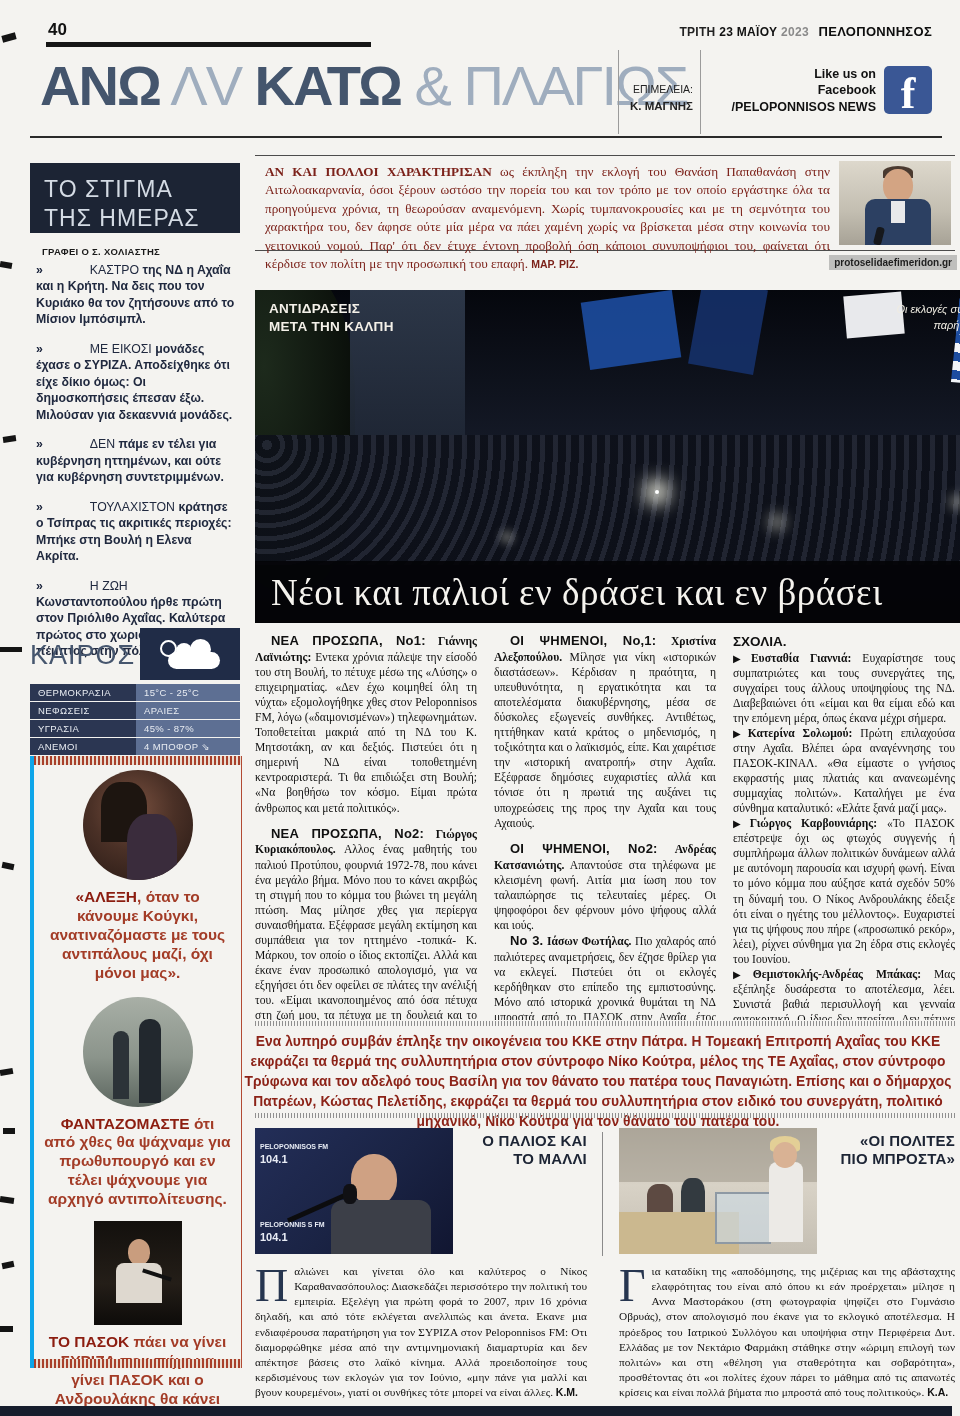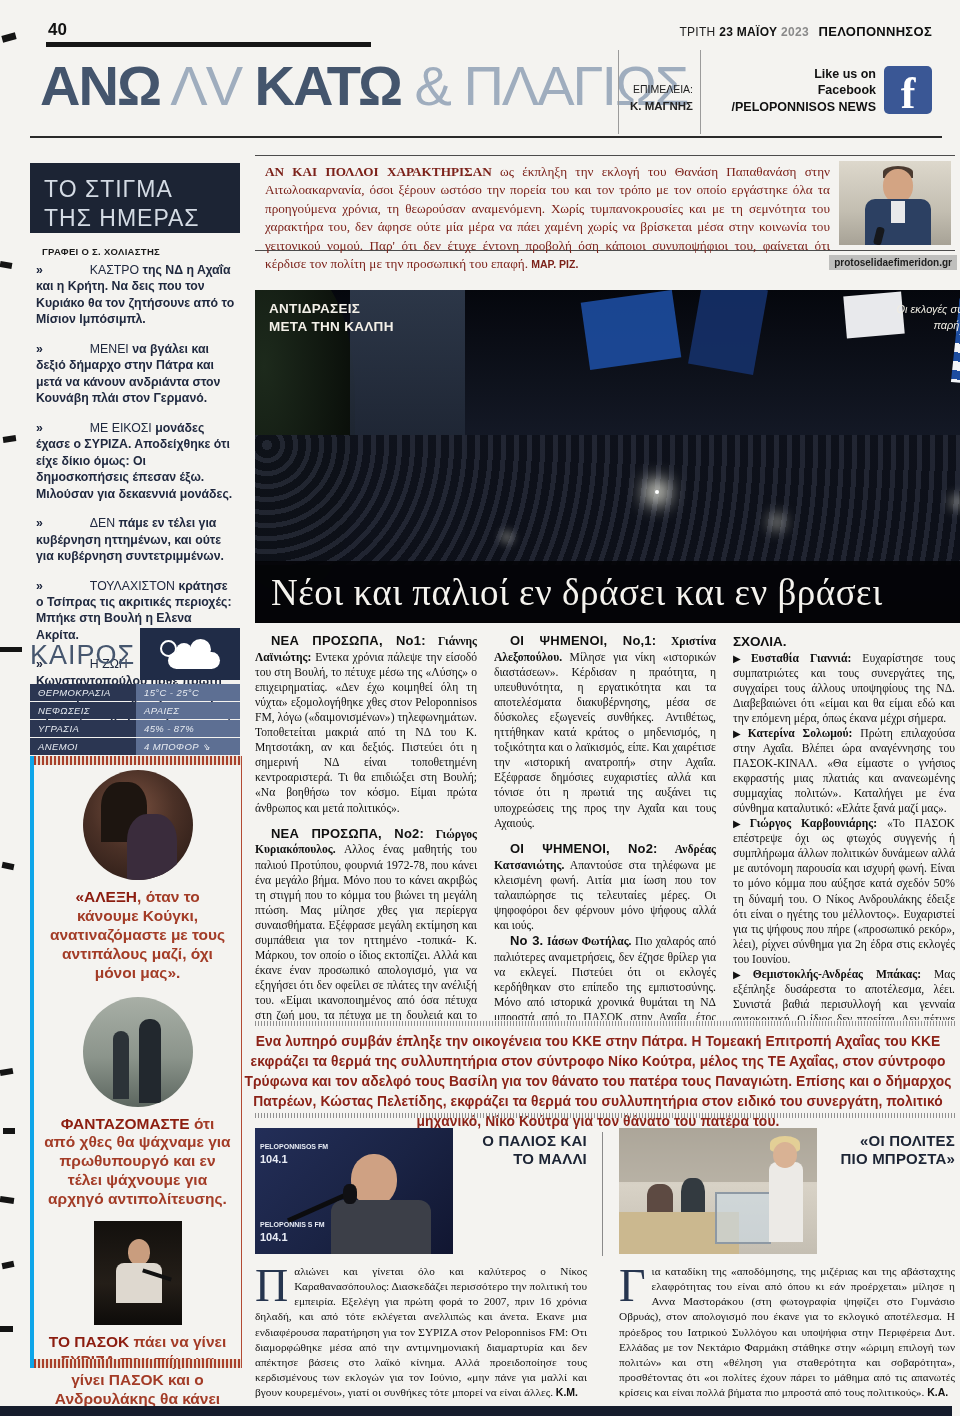--- a/index.html
+++ b/index.html
@@ -2,21 +2,21 @@
 <html lang="el"><head>
 <meta charset="utf-8">
 <style>
   html,body{margin:0;padding:0;background:#888;}
   #page{position:relative;width:960px;height:1416px;background:#f4f3f0;overflow:hidden;
         font-family:"Liberation Sans",sans-serif;color:#141414;}
   
   #pagenum{position:absolute;left:48px;top:20px;font-size:17px;font-weight:bold;color:#111;}
   #pagenum-bar{position:absolute;left:46px;top:42px;width:325px;height:5px;background:#161616;}
   #dateline{position:absolute;right:28px;top:24px;font-size:12px;letter-spacing:.3px;text-align:right;}
-  #dateline .d1{font-weight:normal;color:#222;}
+  #dateline .d1{font-weight:bold;color:#222;}
   #dateline .d2{font-weight:bold;color:#111;}
   #dateline .d3{color:#8a8a8a;font-weight:bold;}
   #dateline .d4{font-weight:bold;color:#0d0d0d;font-size:13px;margin-left:6px;}
   #masthead-title{position:absolute;left:40px;top:58px;font-size:56px;line-height:1;letter-spacing:-2px;white-space:nowrap;}
   #masthead-title .mt-b{font-weight:bold;color:#44556d;}
   #masthead-title .mt-l{font-weight:normal;color:#9fadbe;}
   .vrule{position:absolute;top:50px;height:84px;width:1px;background:#9b9b9b;}
   #vrule1{left:618px;} #vrule2{left:700px;}
   #editor{position:absolute;left:630px;top:82px;font-size:10.5px;color:#222;line-height:1.5;text-align:right;}
   #editor .ed-name{font-weight:bold;font-size:11.5px;}
@@ -35,21 +35,21 @@
   .b-arrow{color:#18213a;font-weight:800;margin-right:3px;}
   .b-lead{font-weight:400;padding-left:44px;}
   #kairos{position:absolute;left:30px;top:628px;width:210px;}
   #kairos-head{display:flex;}
   #kairos-title{flex:1;font-size:27px;color:#46566e;letter-spacing:1px;padding-top:12px;}
   #kairos-iconbox{width:100px;height:52px;background:#202c47;position:relative;}
   .cloud{position:absolute;left:28px;top:24px;width:52px;height:17px;background:#fff;border-radius:12px;}
   .cloud:before{content:"";position:absolute;left:8px;top:-9px;width:16px;height:16px;background:#fff;border-radius:50%;}
   .cloud:after{content:"";position:absolute;left:22px;top:-13px;width:21px;height:21px;background:#fff;border-radius:50%;}
   .sun{position:absolute;left:20px;top:12px;width:13px;height:13px;border:2.5px solid #fff;border-radius:50%;}
-  #weather-table{margin-top:4px;font-style:italic;}
+  #weather-table{margin-top:4px;}
   .wrow{display:flex;margin-bottom:1px;font-size:9.5px;letter-spacing:.4px;color:#e8ecf2;}
   .wlabel{width:98px;background:#2b3652;padding:3px 0 3px 8px;}
   .wval{flex:1;background:#5d6f93;padding:3px 0 3px 8px;}
   
   #quotebox{position:absolute;left:30px;top:756px;width:212px;height:612px;
             border-left:4px solid #0ea5e9;border-right:1px solid #b24a33;box-sizing:border-box;}
   .stripe{position:absolute;left:0;width:100%;height:9px;
           background:repeating-linear-gradient(90deg,#a8402b 0 2px,#e9ddd1 2px 4px);}
   #stripe-top{top:0;} #stripe-bottom{bottom:0;}
   .qphoto{border-radius:50%;width:110px;height:110px;margin:14px auto 8px;position:relative;overflow:hidden;}
@@ -189,21 +189,20 @@
   </div>
   <div id="header-rule"></div>
 
   <div id="stigma-box">
     <div>ΤΟ ΣΤΙΓΜΑ</div>
     <div>ΤΗΣ ΗΜΕΡΑΣ</div>
   </div>
   <div id="stigma-author">ΓΡΑΦΕΙ Ο Σ. ΧΟΛΙΑΣΤΗΣ</div>
   <div id="stigma-list">
     <div class="bullet"><span class="b-arrow">»</span><span class="b-lead">ΚΑΣΤΡΟ</span> <span>της ΝΔ η Αχαΐα και η Κρήτη. Να δεις που τον Κυριάκο θα τον ζητήσουνε από το Μίσιον Ιμπόσιμπλ.</span></div>
-    <div class="bullet"><span class="b-arrow">»</span><span class="b-lead">ΜΕΝΕΙ</span> <span>να βγάλει και δεξιό δήμαρχο στην Πάτρα και μετά να κάνουν ανδριάντα στον Κουνάβη πλάι στον Γερμανό.</span></div>
     <div class="bullet"><span class="b-arrow">»</span><span class="b-lead">ΜΕ ΕΙΚΟΣΙ</span> <span>μονάδες έχασε ο ΣΥΡΙΖΑ. Αποδείχθηκε ότι είχε δίκιο όμως: Οι δημοσκοπήσεις έπεσαν έξω. Μιλούσαν για δεκαεννιά μονάδες.</span></div>
     <div class="bullet"><span class="b-arrow">»</span><span class="b-lead">ΔΕΝ</span> <span>πάμε εν τέλει για κυβέρνηση ηττημένων, και ούτε για κυβέρνηση συντετριμμένων.</span></div>
     <div class="bullet"><span class="b-arrow">»</span><span class="b-lead">ΤΟΥΛΑΧΙΣΤΟΝ</span> <span>κράτησε ο Τσίπρας τις ακριτικές περιοχές: Μπήκε στη Βουλή η Ελενα Ακρίτα.</span></div>
     <div class="bullet"><span class="b-arrow">»</span><span class="b-lead">Η ΖΩΗ</span> <span>Κωνσταντοπούλου ήρθε πρώτη στον Πριόλιθο Αχαΐας. Καλύτερα πρώτος στο χωριό παρά δέκατος πέμπτος στην πόλη.</span></div>
   </div>
 
   <div id="kairos">
     <div id="kairos-head">
       <div id="kairos-title">ΚΑΙΡΟΣ</div>
       <div id="kairos-iconbox">

